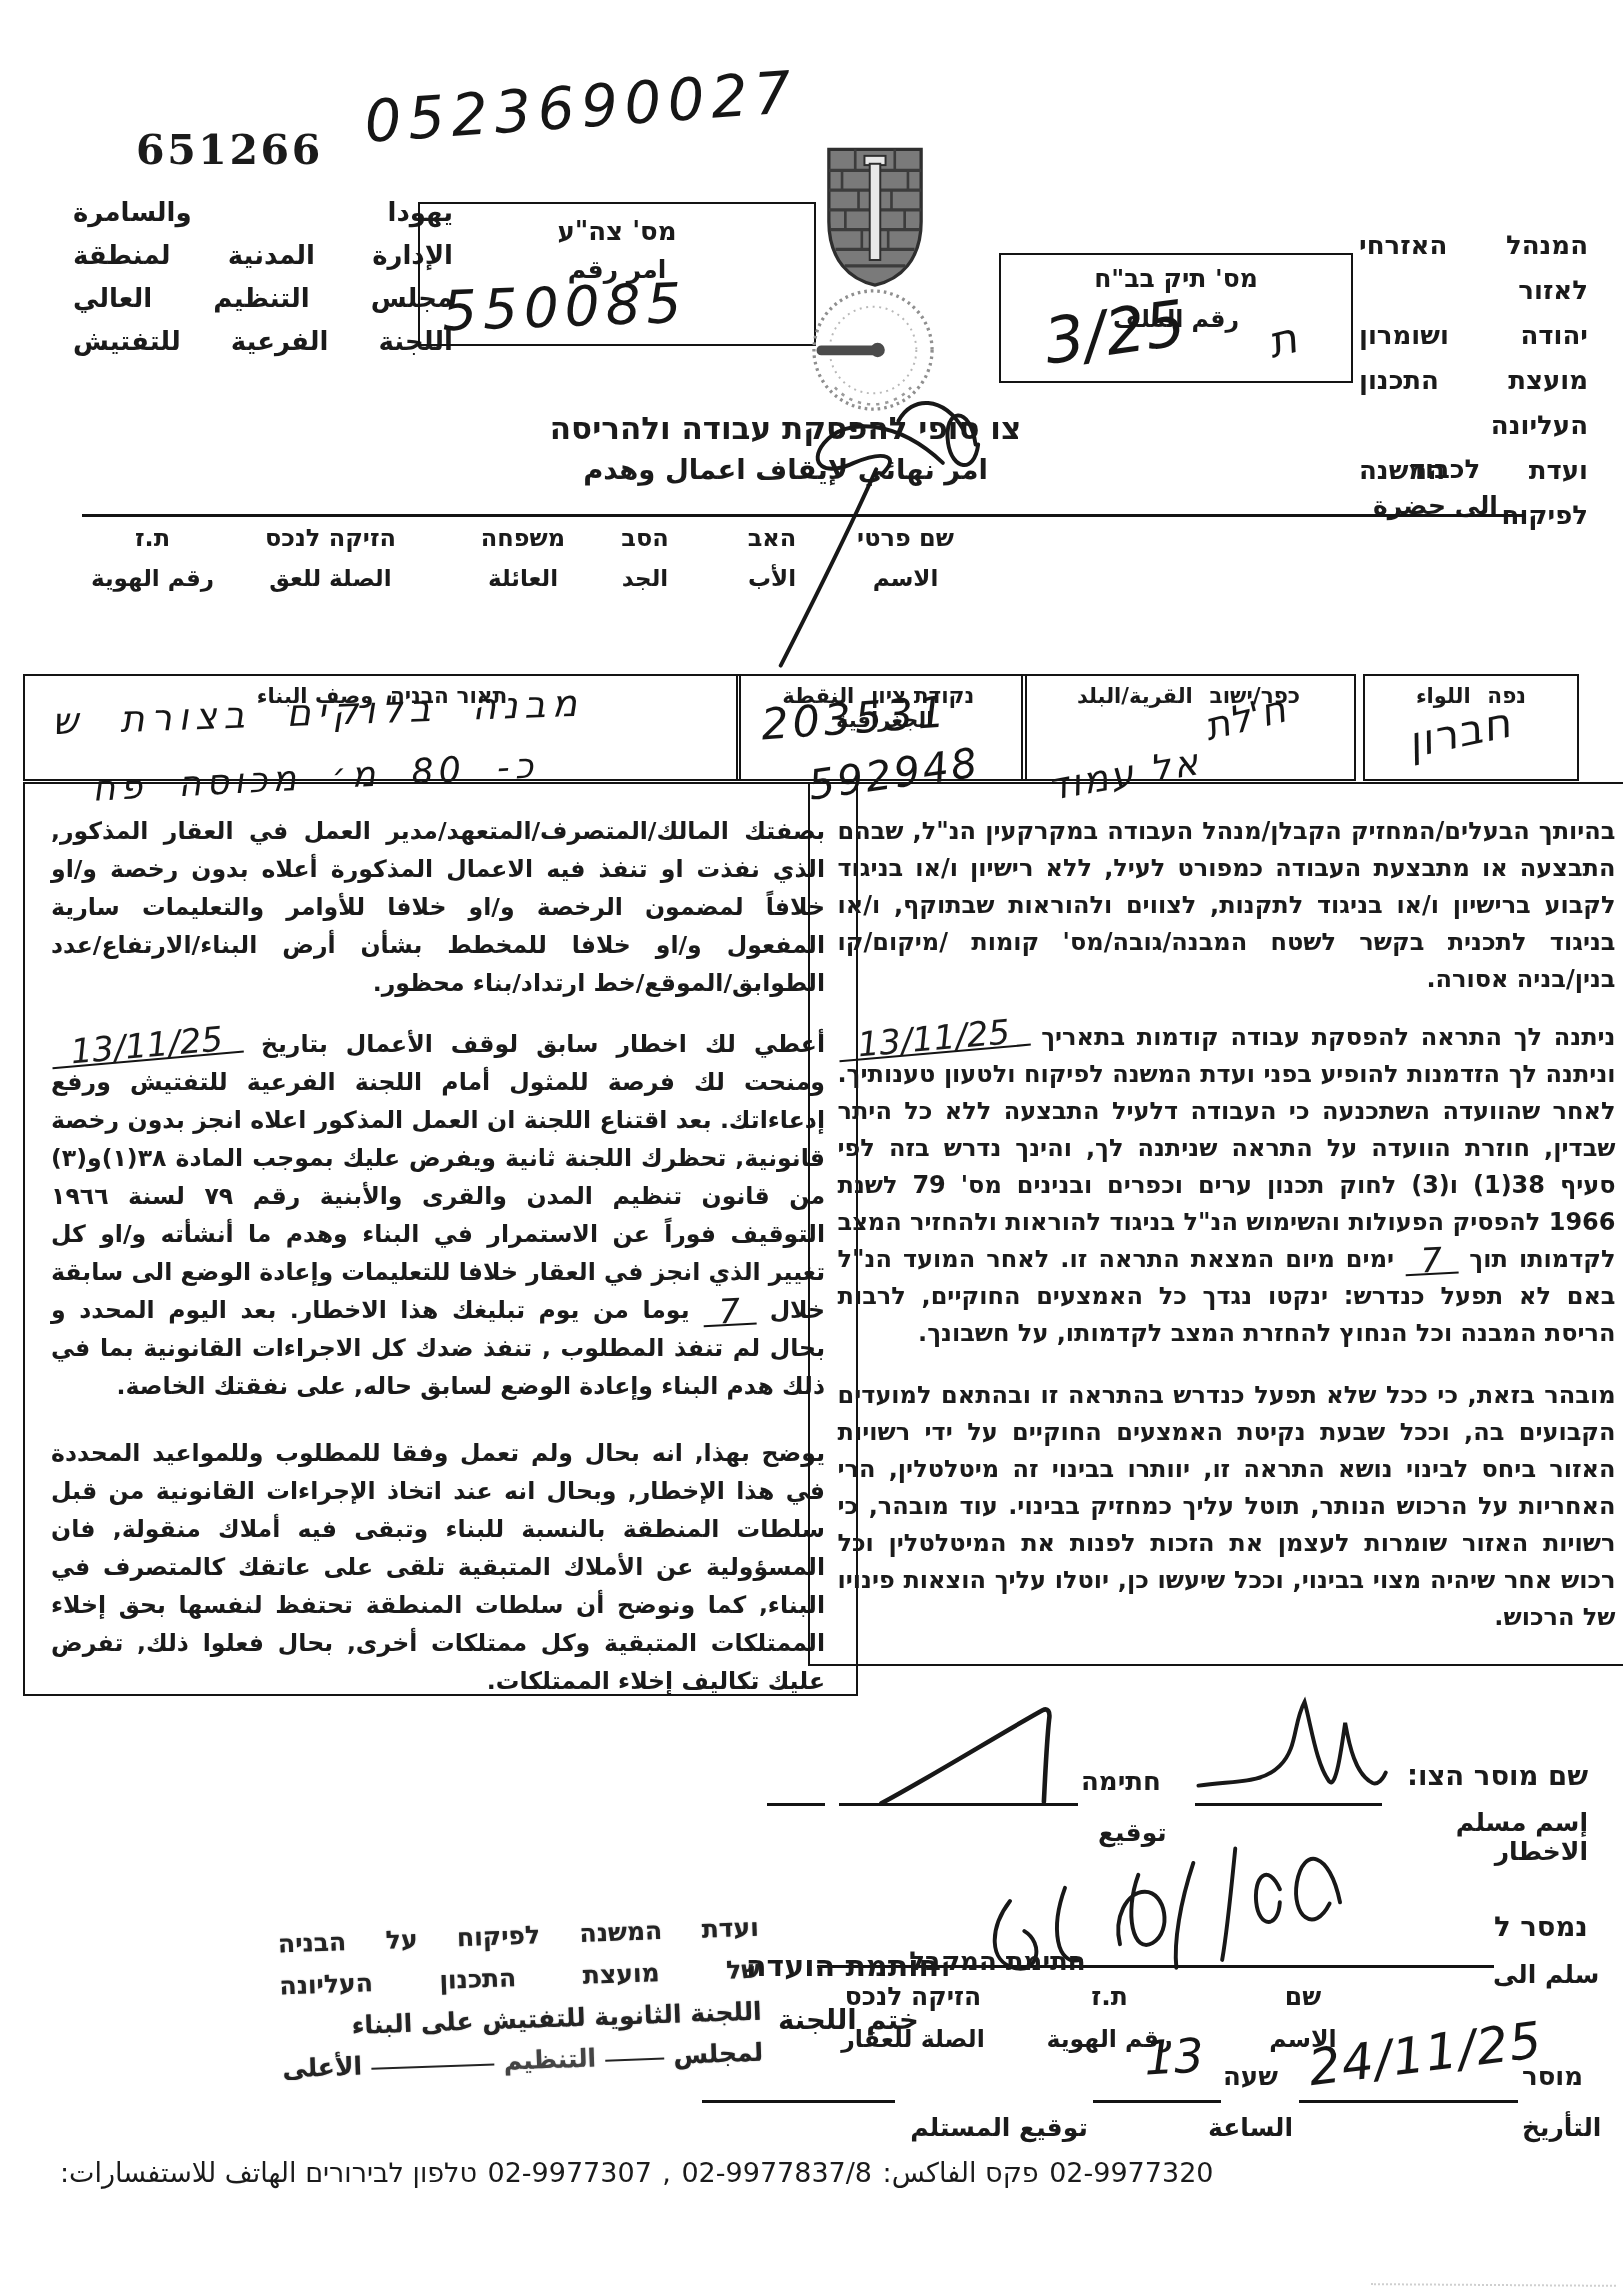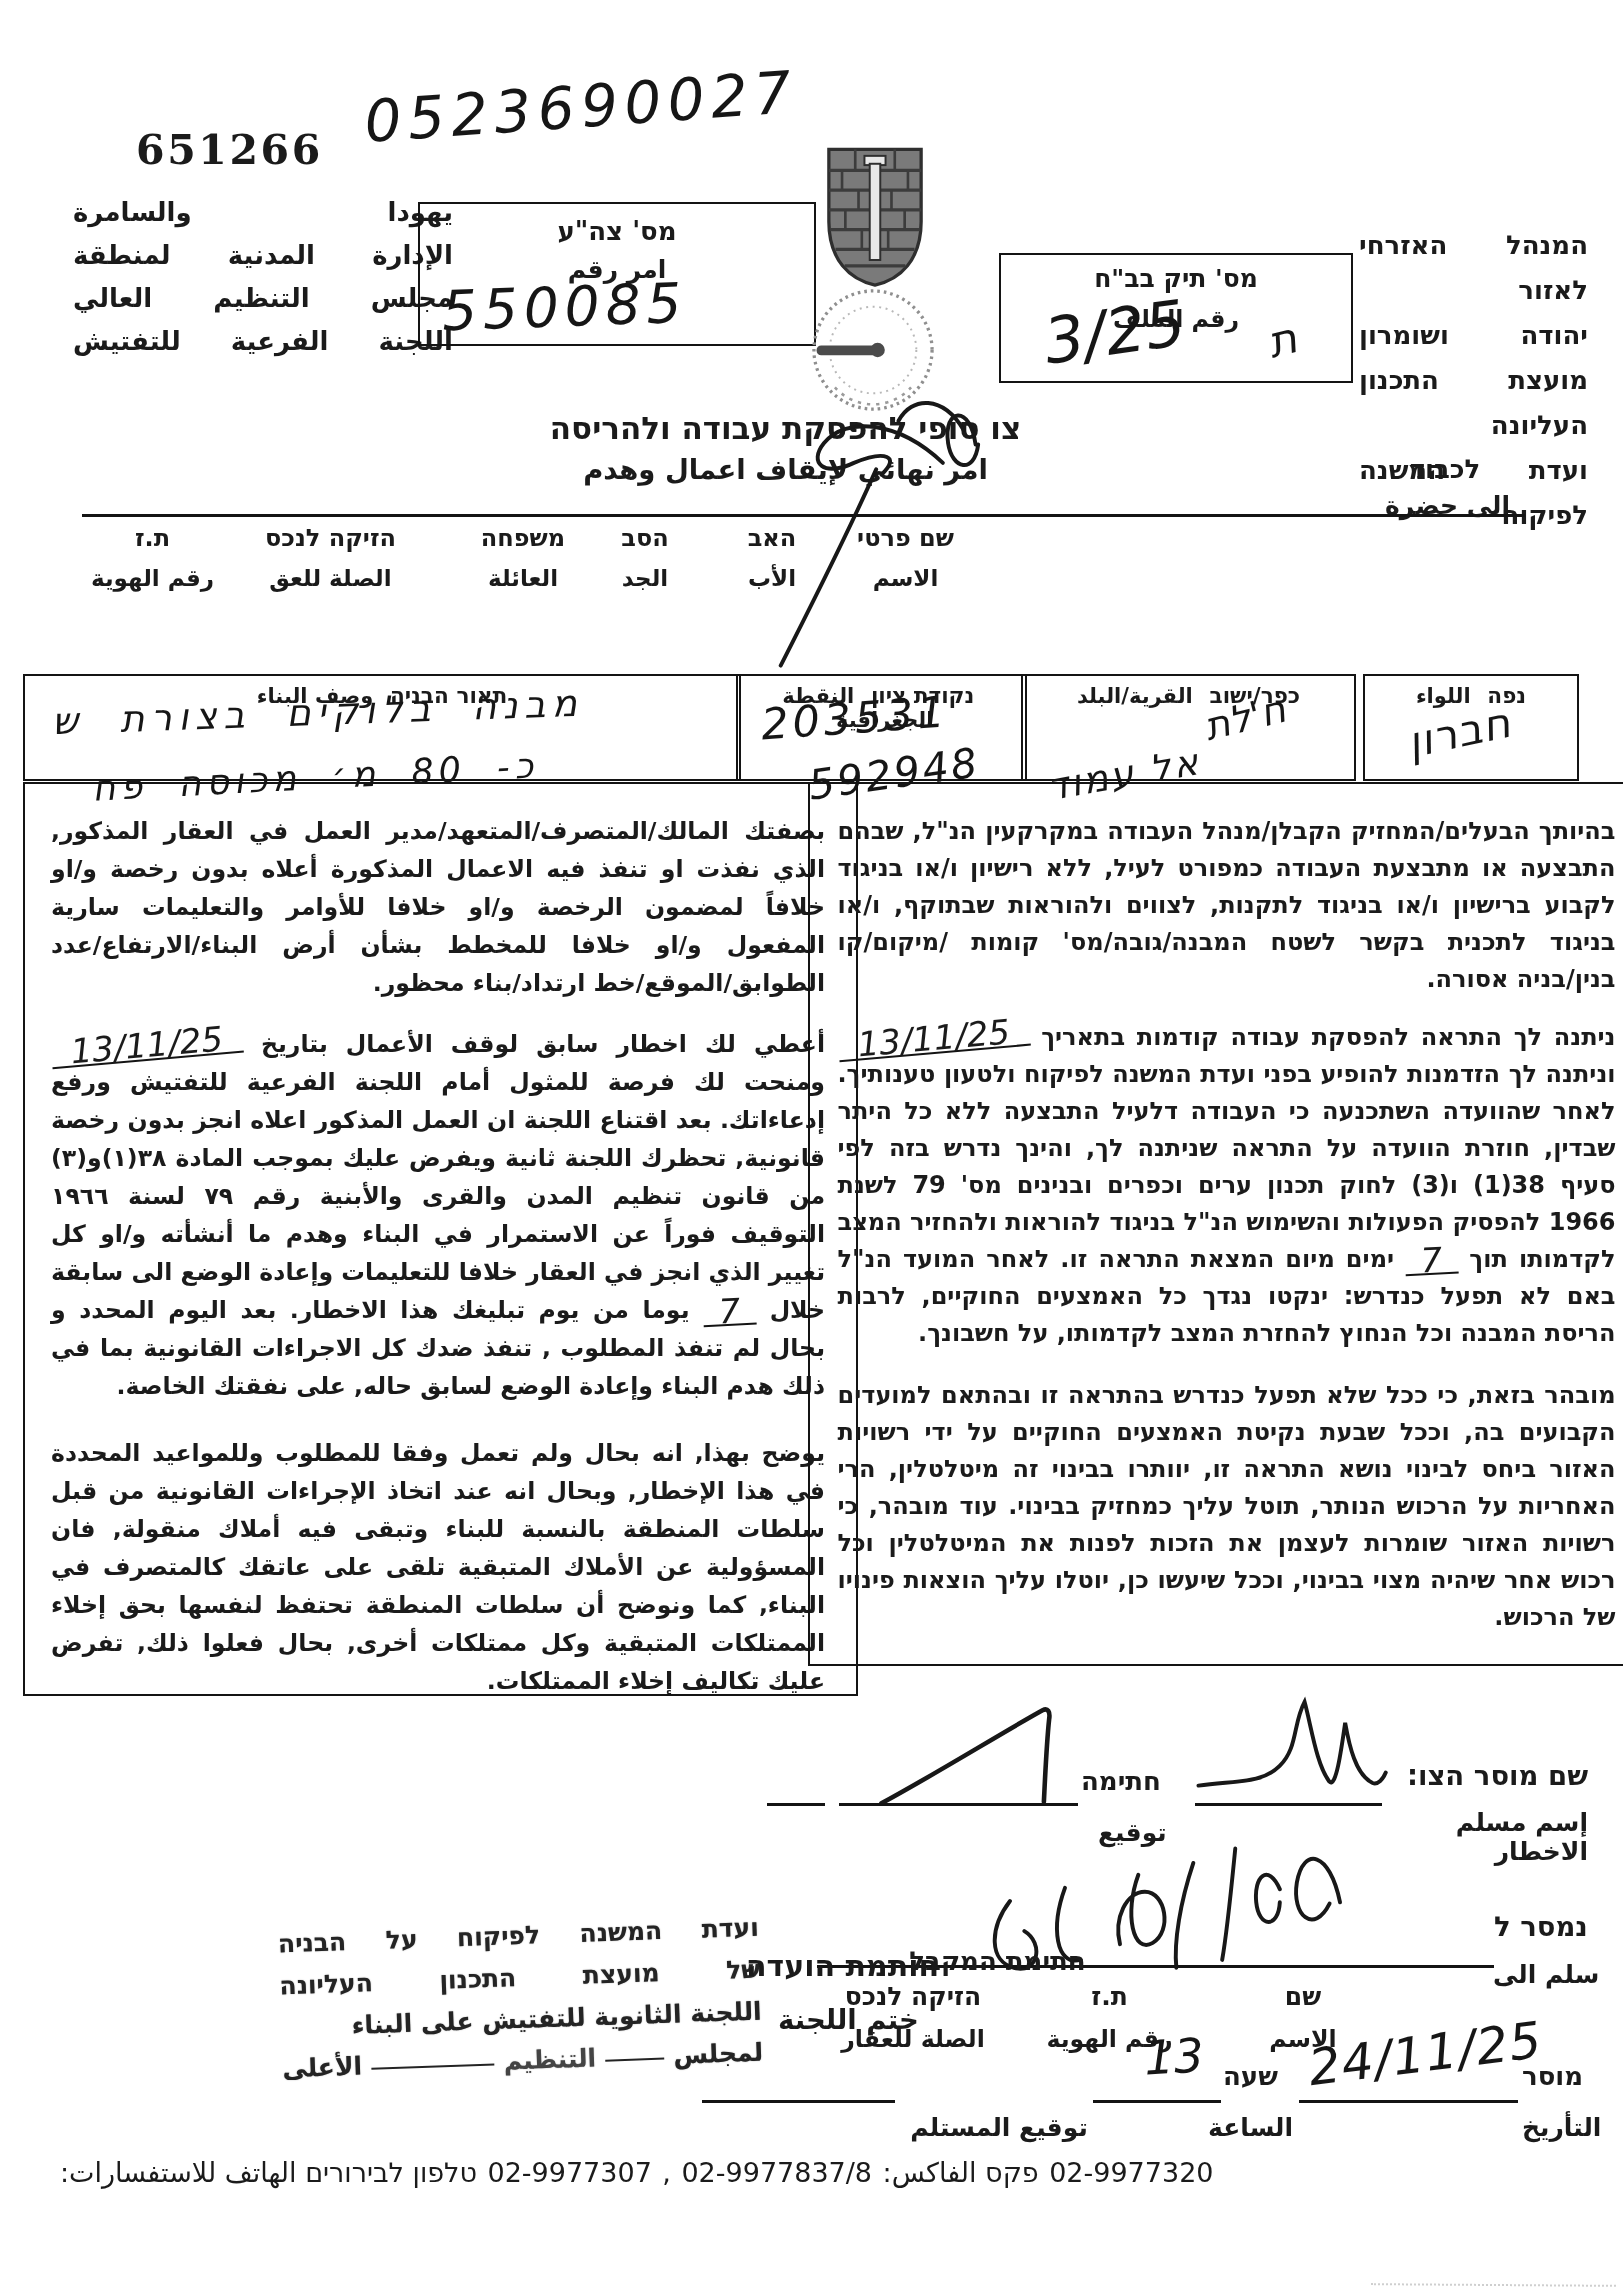--- a/index.html
+++ b/index.html
@@ -27,21 +27,21 @@
 
   #box-file{position:absolute;left:999px;top:253px;width:350px;height:126px;border:2.6px solid #141414;text-align:center}
   #box-file .l1{margin-top:9.2px;font-size:25px;font-weight:700;direction:rtl}
   #box-file .l2{margin-top:12px;font-size:23.6px;font-weight:700}
   #hw-file{left:43px;top:41px;font-size:63px;transform:rotate(-8deg)}
   #hw-file-prefix{right:55px;top:60px;font-size:43px;transform:rotate(-14deg)}
 
   #title-he{position:absolute;left:517px;top:410px;width:537px;text-align:center;font-size:31px;font-weight:700;direction:rtl}
   #title-ar{position:absolute;left:517px;top:453px;width:537px;text-align:center;font-size:27.5px;font-weight:700;direction:rtl}
   #lbl-lechvod{position:absolute;left:1386px;top:454px;width:118px;font-size:26px;font-weight:700;text-align:center}
-  #lbl-lechvod-ar{position:absolute;left:1373px;top:491px;width:137px;font-size:25px;font-weight:700;text-align:right}
+  #lbl-lechvod-ar{position:absolute;left:1373px;top:491px;width:137px;font-size:25px;font-weight:700;text-align:left}
 
   #sig-a{position:absolute;left:668px;top:353px;width:347px;height:327px}
   #rule-1{left:82px;top:514px;width:1443px;height:3.3px}
 
   .pcol{position:absolute;top:524px;text-align:center}
   .pcol .h{font-size:24px;font-weight:700;direction:rtl}
   .pcol .a{font-size:23px;font-weight:700;margin-top:13px}
   #pc1{left:835px;width:141px}
   #pc2{left:713px;width:118px}
   #pc3{left:586px;width:118px}

